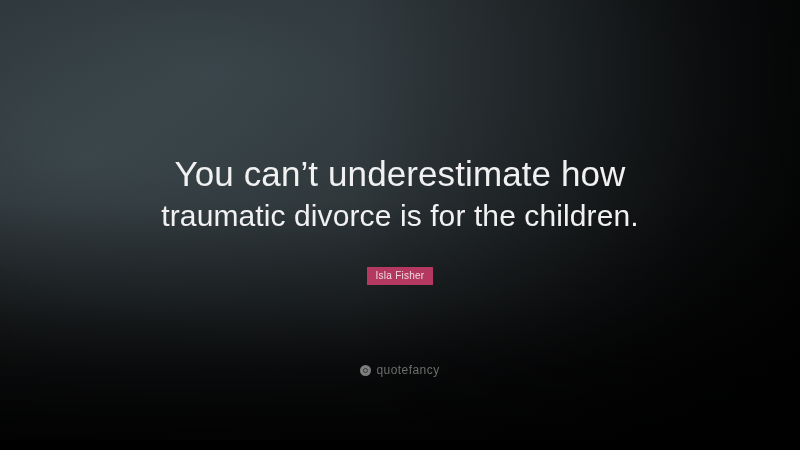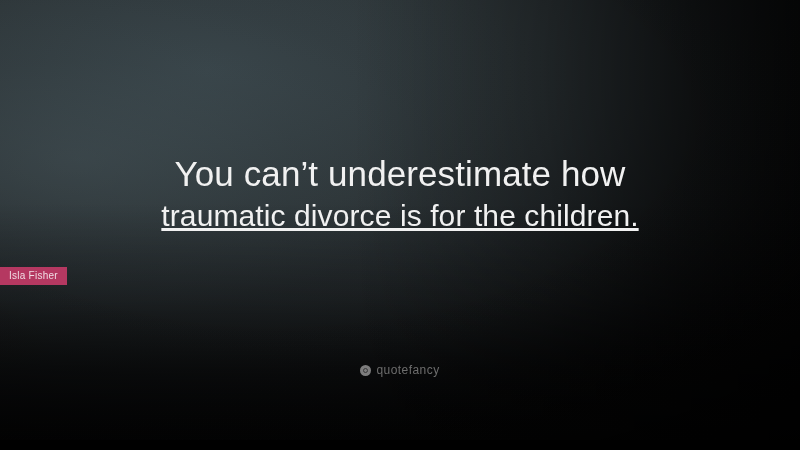--- a/index.html
+++ b/index.html
@@ -140,29 +140,28 @@
   }
 
   .quote-line-1 {
     font-size: 35px;
     line-height: 44px;
   }
 
   .quote-line-2 {
     font-size: 30px;
     line-height: 40px;
-    text-decoration: underline;
   }
 
   .author-wrap {
     position: absolute;
     top: 267px;
     left: 0;
     right: 0;
-    text-align: left;
+    text-align: center;
   }
 
   .author-badge {
     display: inline-block;
     background-color: #b53861;
     color: #f0dbe3;
     font-size: 10px;
     font-weight: 400;
     letter-spacing: 0.25px;
     padding: 3px 9px 4px 9px;

